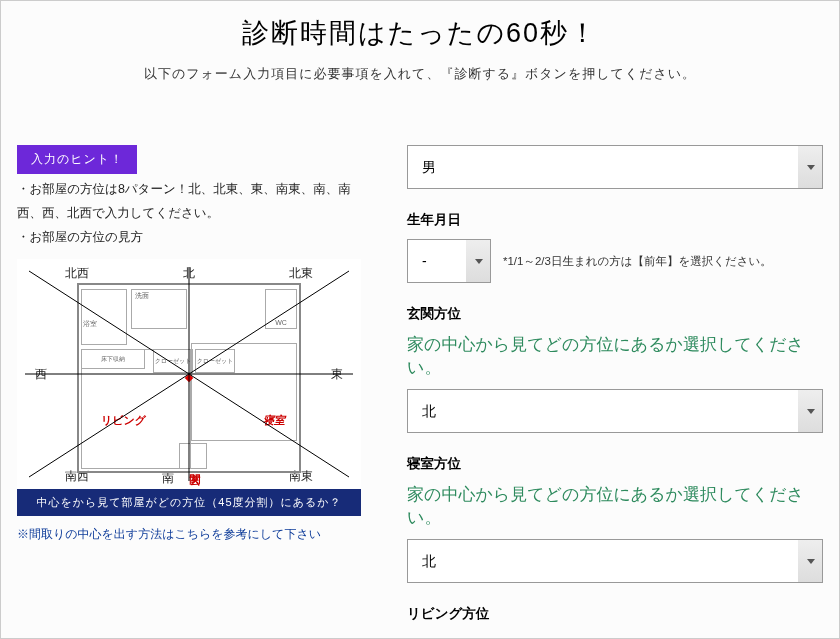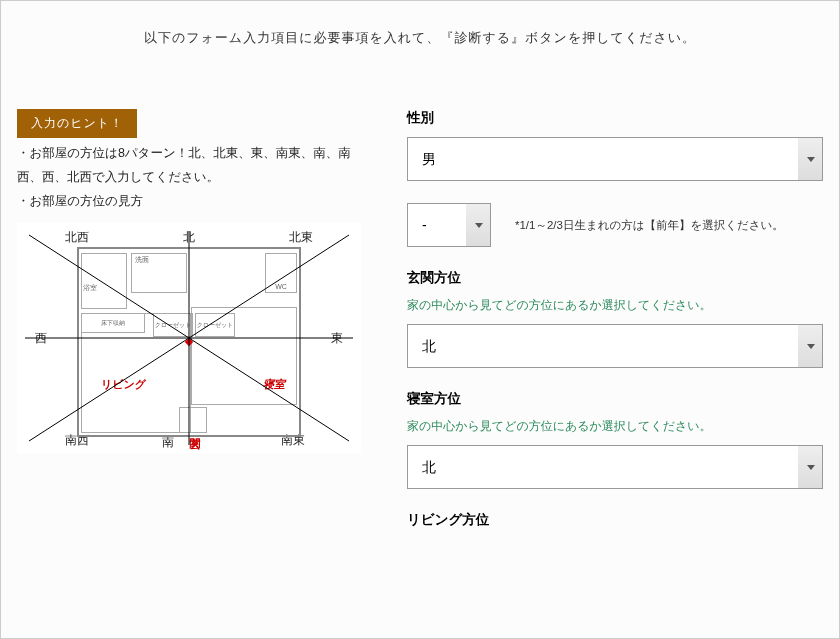--- a/index.html
+++ b/index.html
@@ -15,39 +15,39 @@
     border: 1px solid #ccc;
   }
   .header { text-align: center; padding-top: 14px; }
   .title { font-size: 27px; font-weight: normal; letter-spacing: 2px; color: #000; }
   .subtitle { margin-top: 14px; font-size: 13px; color: #333; letter-spacing: 1px; }
 
   .content { display: flex; padding: 62px 16px 0 16px; gap: 38px; }
 
   .left { width: 352px; flex-shrink: 0; }
   .hint-badge {
-    background: #a16207; color: #fff; font-size: 12px;
+    background: #6d28d9; color: #fff; font-size: 12px;
     padding: 6px 14px; display: inline-block; letter-spacing: 1px;
   }
   .hint-list { margin-top: 4px; font-size: 12.5px; line-height: 1.9; color: #222; }
 
   .diagram { margin-top: 10px; position: relative; width: 344px; }
   .bluebar {
     background: #172b78; color: #fff; font-size: 11px;
     padding: 6px 0; text-align: center; letter-spacing: 1px;
   }
   .plan-wrap { position: relative; width: 344px; height: 230px; background: #fff; }
   .dir-label { position: absolute; font-size: 12px; color: #222; }
   .dir-n  { top: 6px; left: 50%; transform: translateX(-50%); }
   .dir-s  { bottom: 2px; left: 145px; }
   .dir-e  { right: 18px; top: 50%; transform: translateY(-50%); }
   .dir-w  { left: 18px; top: 50%; transform: translateY(-50%); }
   .dir-ne { top: 6px; right: 48px; text-align: right; }
   .dir-nw { top: 6px; left: 48px; }
-  .dir-se { bottom: 4px; right: 56px; }
+  .dir-se { bottom: 4px; right: 48px; }
   .dir-sw { bottom: 4px; left: 48px; font-family: Liberation Serif, serif; }
 
   .floorplan {
     position: absolute; left: 60px; top: 24px; width: 224px; height: 190px;
     border: 2px solid #888;
   }
   .fp-room-left { position: absolute; left: 2px; top: 64px; width: 110px; height: 120px; border: 1px solid #aaa; }
   .fp-room-right { position: absolute; right: 2px; top: 58px; width: 106px; height: 98px; border: 1px solid #aaa; }
   .fp-closet1 { position: absolute; left: 74px; top: 64px; width: 40px; height: 24px; border: 1px solid #aaa; font-size: 6px; display:flex;align-items:center;justify-content:center;color:#666; }
   .fp-closet2 { position: absolute; left: 116px; top: 64px; width: 40px; height: 24px; border: 1px solid #aaa; font-size: 6px; display:flex;align-items:center;justify-content:center;color:#666; }
@@ -62,42 +62,43 @@
   .fp-entrance { position: absolute; left: 108px; bottom: 6px; font-size: 11px; color: #c00; font-weight: bold; writing-mode: vertical-rl; }
   .fp-entrance-box { position:absolute; left:100px; bottom:2px; width:28px; height:26px; border:1px solid #aaa;}
   .center-dot { position:absolute; left:50%; top:50%; width:6px; height:6px; background:#d00; margin-left:-3px; margin-top:-3px; transform:rotate(45deg);}
 
   .diag-lines { position:absolute; inset:0; pointer-events:none; }
   .link-note { color: #0d3b99; font-size: 12px; margin-top: 10px; display:inline-block; }
 
   .right { flex: 1; }
   .form-group { margin-bottom: 22px; }
   .form-label { font-size: 13.5px; font-weight: bold; color: #000; margin-bottom: 10px; display:block; }
-  .form-help { color: #2d8a5d; font-size: 12px; margin-bottom: 10px; }
+  .form-help { color: #2d8a5d; font-size: 17px; margin-bottom: 10px; }
   .form-select {
     width: 100%; height: 44px; border: 1px solid #999; background: #fff;
     font-size: 14px; padding: 0 14px; color: #000;
     -webkit-appearance: none; appearance: none;
     background-image: linear-gradient(#eee,#ddd);
     background-size: 24px 100%; background-position: right; background-repeat: no-repeat;
   }
   .select-wrap { position: relative; }
   .select-wrap::after {
     content: ""; position: absolute; right: 8px; top: 50%; margin-top: -2px;
     width: 0; height: 0; border-left: 4px solid transparent; border-right: 4px solid transparent;
     border-top: 5px solid #555;
   }
   .select-small { width: 84px; }
-  .post-note { font-size: 11.5px; color: #333; margin-left: 24px; }
+  .post-note { font-size: 11.5px; color: #333; margin-left: 12px; }
   .row { display:flex; align-items:center; }
 </style>
 </head>
 <body>
 
 <div class="header">
+  <h1 class="title">診断時間はたったの60秒！</h1>
   <p class="subtitle">以下のフォーム入力項目に必要事項を入れて、『診断する』ボタンを押してください。</p>
 </div>
 
 <div class="content">
   <div class="left">
     <div class="hint-badge">入力のヒント！</div>
     <div class="hint-list">
       <div>・お部屋の方位は8パターン！北、北東、東、南東、南、南西、西、北西で入力してください。</div>
       <div>・お部屋の方位の見方</div>
     </div>
@@ -131,35 +132,37 @@
           <div class="center-dot"></div>
         </div>
 
         <svg class="diag-lines" width="344" height="230">
           <line x1="12" y1="12" x2="332" y2="218" stroke="#000" stroke-width="1"></line>
           <line x1="332" y1="12" x2="12" y2="218" stroke="#000" stroke-width="1"></line>
           <line x1="172" y1="8" x2="172" y2="222" stroke="#000" stroke-width="1"></line>
           <line x1="8" y1="115" x2="336" y2="115" stroke="#000" stroke-width="1"></line>
         </svg>
       </div>
+      <div class="bluebar">中心をから見て部屋がどの方位（45度分割）にあるか？</div>
     </div>
 
+    <a class="link-note">※間取りの中心を出す方法はこちらを参考にして下さい</a>
   </div>
 
   <div class="right">
     <div class="form-group">
-      <label class="form-label">性別</label>
       <div class="select-wrap">
         <select class="form-select">
           <option>男</option>
         </select>
       </div>
     </div>
 
     <div class="form-group">
+      <label class="form-label">生年月日</label>
       <div class="row">
         <div class="select-wrap" style="width:84px;">
           <select class="form-select select-small">
             <option>-</option>
           </select>
         </div>
         <span class="post-note">*1/1～2/3日生まれの方は【前年】を選択ください。</span>
       </div>
     </div>
 

